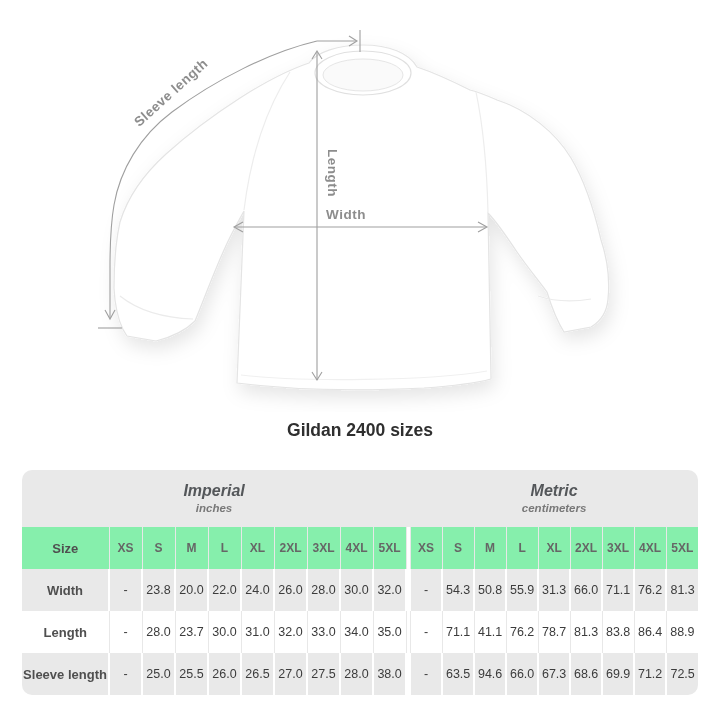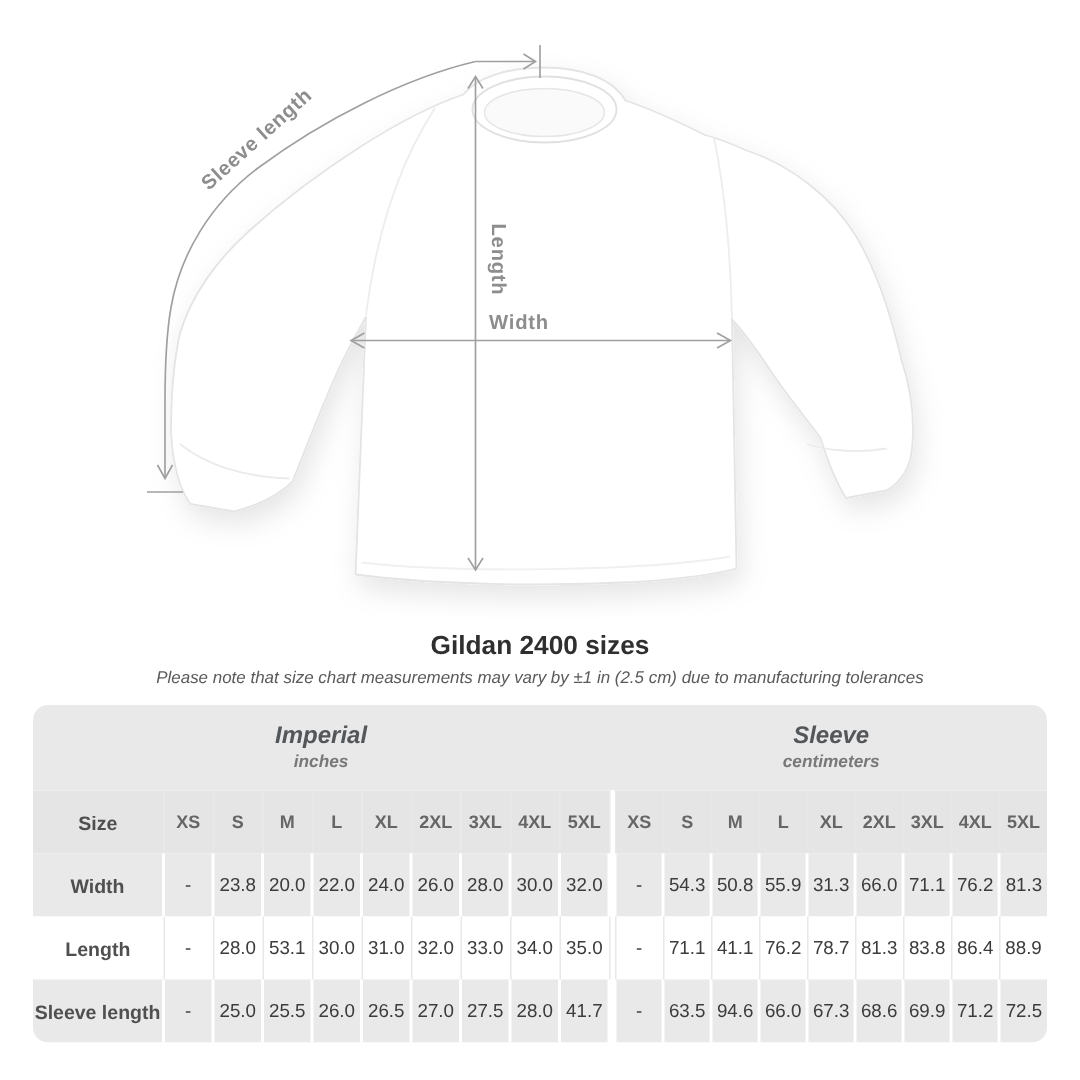--- a/index.html
+++ b/index.html
@@ -26,21 +26,21 @@
     border-radius:10px; overflow:hidden;
   }
   table.size-chart { border-collapse:collapse; table-layout:fixed; width:676px; }
   .size-chart th, .size-chart td { padding:0; margin:0; text-align:center; vertical-align:middle; }
   
   .band th { background:#e9e9e9; height:57px; }
   .g-label { font-size:16px; font-weight:bold; font-style:italic; color:#54575a; line-height:18px; }
   .g-unit  { font-size:11.5px; font-style:italic; color:#787878; line-height:13px; margin-top:2px; }
   
   .size-row th {
-    height:42px; background:#e5e5e5; font-size:12px; font-weight:bold; color:#666666;
+    height:42px; background:#86efac; font-size:12px; font-weight:bold; color:#666666;
     border-left:1px solid #e8e8e8;
   }
   .size-row th:first-child { border-left:none; }
   .size-row th.lbl { font-size:13px; color:#4f4f4f; }
   
   .size-chart td { height:42px; font-size:12.5px; color:#3c3c3c; }
   tr.gray td { background:#e9e9e9; border-left:2px solid #ffffff; }
   tr.gray td:first-child { border-left:none; }
   tr.white td { background:#ffffff; border-left:1px solid #e8e8e8; }
   tr.white td:first-child { border-left:none; }
@@ -126,21 +126,20 @@
         <path d="M 478 222 L 487 227 L 478 232"></path>
       </g>
     </g>
 
     <text class="ann-label" transform="translate(174,96) rotate(-42)" text-anchor="middle">Sleeve length</text>
     <text class="ann-label" transform="translate(328,173) rotate(90)" text-anchor="middle">Length</text>
     <text class="ann-label" x="346" y="219" text-anchor="middle">Width</text>
   </svg>
 
   <div class="title">Gildan 2400 sizes</div>
-  <div class="subtitle">Please note that size chart measurements may vary by ±1 in (2.5 cm) due to manufacturing tolerances</div>
 
   <div class="table-wrap">
     <table class="size-chart">
       <colgroup>
         <col style="width:87px">
         <col style="width:33px">
           <col style="width:33px">
           <col style="width:33px">
           <col style="width:33px">
           <col style="width:33px">
@@ -160,21 +159,21 @@
           <col style="width:32px">
       </colgroup>
       <thead>
         <tr class="band">
           <th colspan="10">
             <div class="g-label">Imperial</div>
             <div class="g-unit">inches</div>
           </th>
           <th class="band-div"></th>
           <th colspan="9">
-            <div class="g-label">Sleeve</div>
+            <div class="g-label">Metric</div>
             <div class="g-unit">centimeters</div>
           </th>
         </tr>
         <tr class="size-row">
           <th class="lbl">Size</th>
           <th>XS</th>
           <th>S</th>
           <th>M</th>
           <th>L</th>
           <th>XL</th>
@@ -214,21 +213,21 @@
           <td>31.3</td>
           <td>66.0</td>
           <td>71.1</td>
           <td>76.2</td>
           <td>81.3</td>
         </tr>
         <tr class="white">
           <td class="lbl">Length</td>
           <td>-</td>
           <td>28.0</td>
-          <td>53.1</td>
+          <td>23.7</td>
           <td>30.0</td>
           <td>31.0</td>
           <td>32.0</td>
           <td>33.0</td>
           <td>34.0</td>
           <td>35.0</td>
           <td class="div-cell"></td>
           <td>-</td>
           <td>71.1</td>
           <td>41.1</td>
@@ -242,21 +241,21 @@
         <tr class="gray">
           <td class="lbl">Sleeve length</td>
           <td>-</td>
           <td>25.0</td>
           <td>25.5</td>
           <td>26.0</td>
           <td>26.5</td>
           <td>27.0</td>
           <td>27.5</td>
           <td>28.0</td>
-          <td>41.7</td>
+          <td>38.0</td>
           <td class="div-cell"></td>
           <td>-</td>
           <td>63.5</td>
           <td>94.6</td>
           <td>66.0</td>
           <td>67.3</td>
           <td>68.6</td>
           <td>69.9</td>
           <td>71.2</td>
           <td>72.5</td>

